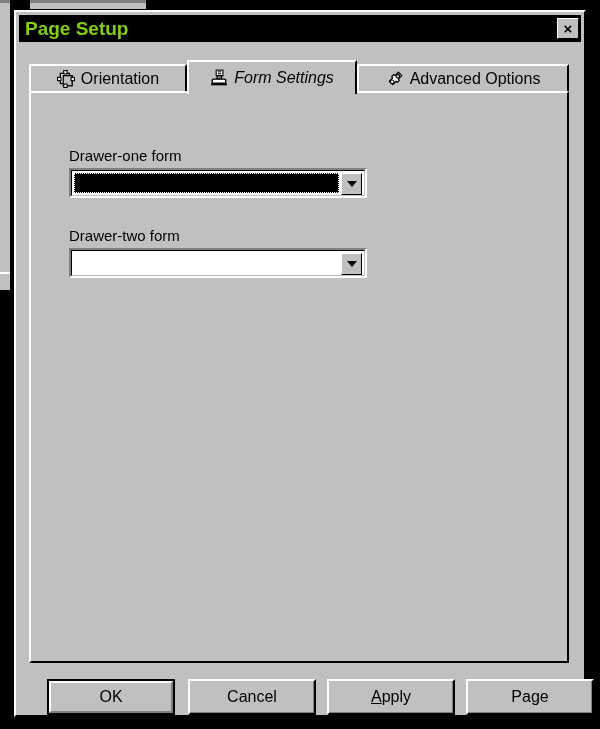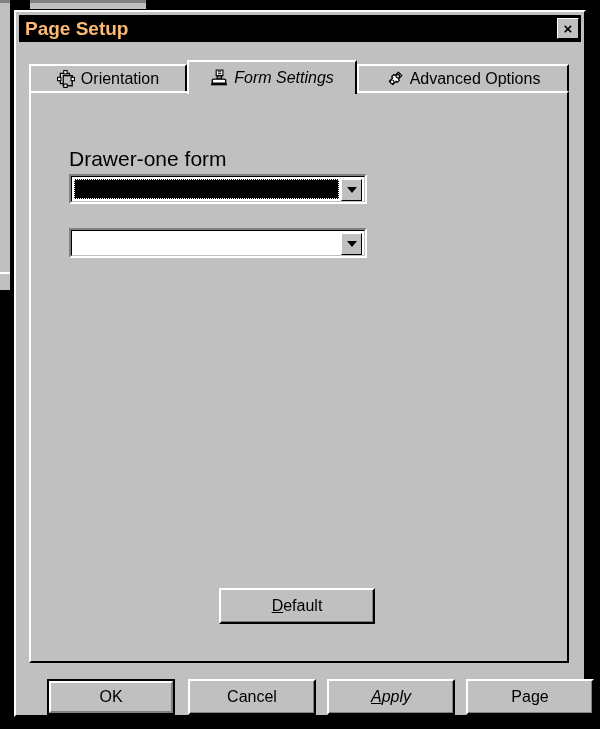--- a/index.html
+++ b/index.html
@@ -47,21 +47,21 @@
     left: 3px;
     top: 3px;
     width: 562px;
     height: 27px;
     background: #000000;
     display: flex;
     align-items: center;
     box-sizing: border-box;
   }
   #title-text {
-    color: #fdba74;
+    color: #84cc16;
     font-size: 19px;
     font-weight: bold;
     padding-left: 6px;
     letter-spacing: 0px;
     line-height: 1;
     white-space: nowrap;
   }
   #close-btn {
     position: absolute;
     right: 2px;
@@ -142,21 +142,21 @@
     background: #c0c0c0;
     box-sizing: border-box;
     border-top: 2px solid #ffffff;
     border-left: 2px solid #ffffff;
     border-right: 2px solid #000000;
     border-bottom: 2px solid #000000;
   }
 
   .field-group { position: absolute; }
   .field-label {
-    font-size: 21px;
+    font-size: 15px;
     color: #000000;
     white-space: nowrap;
     margin-bottom: 5px;
     line-height: 1;
   }
   .combo {
     position: relative;
     width: 298px;
     height: 30px;
     background: #ffffff;
@@ -260,21 +260,21 @@
     left: 201px;
     top: 588px;
     width: 156px;
     height: 36px;
   }
 
   #buttonbar { position: absolute; left: 0; top: 655px; width: 568px; height: 50px; }
   .bar-btn { top: 12px; width: 128px; height: 36px; }
   #ok-button     { left: 31px; }
   #cancel-button { left: 172px; }
-  #apply-button  { left: 311px; font-style: italic; }
+  #apply-button  { left: 311px; }
   #help-button   { left: 450px; }
 </style>
 </head>
 <body>
 
 <div id="root">
 
   <div class="bg-strip" style="left:0px; top:0px; width:10px; height:290px;"></div>
   <div class="bg-line-dark" style="left:0px; top:0px; width:10px; height:3px;"></div>
   <div class="bg-line-light" style="left:0px; top:272px; width:10px; height:2px;"></div>
@@ -335,35 +335,32 @@
           <div class="combo-inner">
             <div class="combo-text"></div>
             <div class="combo-arrow-btn">
               <div class="arrow-down"></div>
             </div>
           </div>
         </div>
       </div>
 
       <div class="field-group" style="left:38px; top:135px;">
+        <div class="field-label">Drawer-two form</div>
         <div class="combo">
           <div class="combo-inner">
             <div class="combo-text"></div>
             <div class="combo-arrow-btn">
               <div class="arrow-down"></div>
             </div>
           </div>
         </div>
       </div>
 
 
-      <div class="btn" id="default-button" style="left:188px; top:495px;">
-        <span class="inner-bevel"></span>
-        <span class="btn-label"><span class="accel">D</span><span>efault</span></span>
-      </div>
 
     </div>
 
     <div id="buttonbar">
 
       <div class="btn bar-btn default-btn" id="ok-button">
         <span class="inner-bevel"></span>
         <span class="btn-label">OK</span>
       </div>
 

